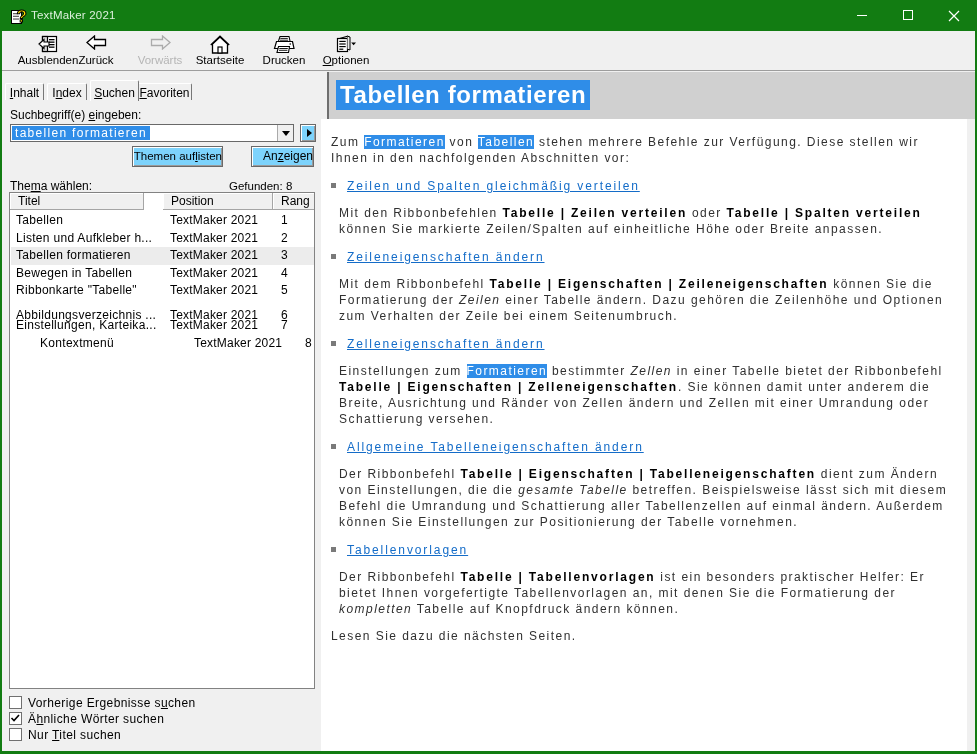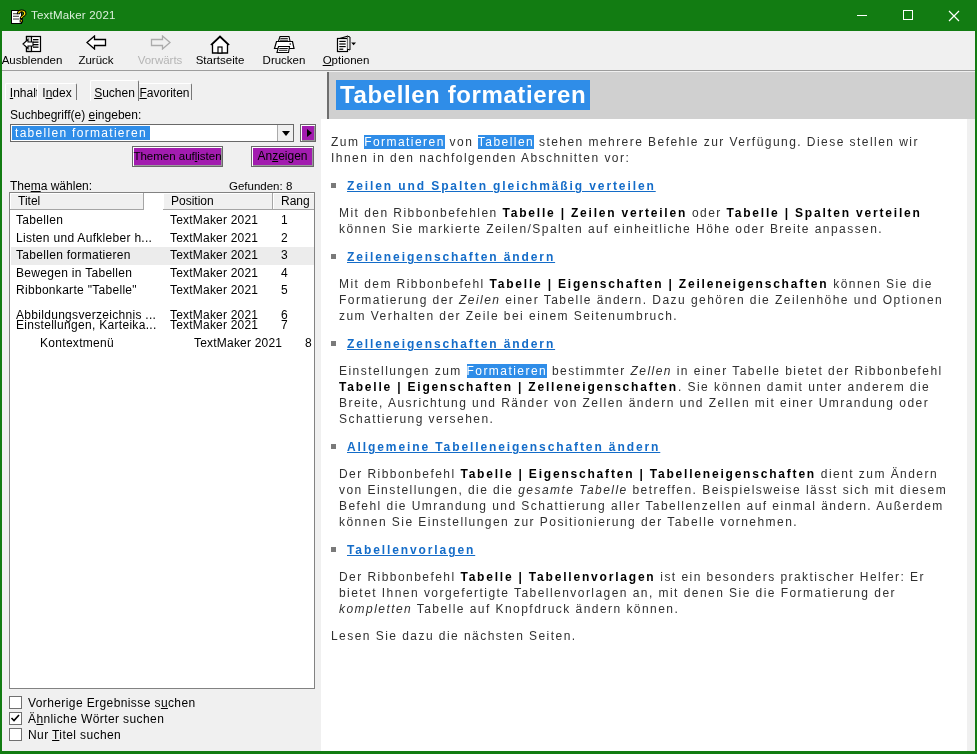--- a/index.html
+++ b/index.html
@@ -20,21 +20,21 @@
 .tbtn.dis{color:#b5b5b5}
 
 #left{position:absolute;left:2px;top:72px;width:325px;height:679px;background:#f0f0f0}
 .tab{position:absolute;top:11px;height:17px;background:#f0f0f0;border:1px solid #777;border-bottom:none;border-top-color:#fff;border-left-color:#fff;border-radius:2px 2px 0 0;text-align:center;font-size:12px;padding-top:2px}
 .tab.active{top:8px;height:21px;z-index:3;background:#f0f0f0}
 #lbl-such{position:absolute;left:8px;top:36px}
 #combo{position:absolute;left:8px;top:52px;width:284px;height:18px;background:#fff;border:1px solid #696969}
 #combo .sel{position:absolute;left:1px;top:1px;height:14px;background:#2f8de8;color:#fff;padding:0 3px;font-size:12px;line-height:14px;letter-spacing:1.3px;white-space:nowrap}
 #combo .drop{position:absolute;right:0;top:0;width:16px;height:16px;background:#f0f0f0;border-left:1px solid #aaa;text-align:center;font-size:8px;line-height:16px;color:#000}
 #btn-arrow{position:absolute;left:298px;top:52px;width:16px;height:18px}
-.btn{position:absolute;background:#a21caf;border:1px solid #696969;box-shadow:inset 1px 1px 0 #fff,inset -1px -1px 0 #9a9a9a;text-align:center;font-size:12px;white-space:nowrap}
+.btn{position:absolute;background:#7dd3fc;border:1px solid #696969;box-shadow:inset 1px 1px 0 #fff,inset -1px -1px 0 #9a9a9a;text-align:right;font-size:12px;white-space:nowrap}
 #btn-themen{left:130px;top:74px;width:91px;height:21px;line-height:19px;font-size:11.5px}
 #btn-anzeigen{left:249px;top:74px;width:63px;height:21px;line-height:19px}
 #lbl-thema{position:absolute;left:8px;top:107px}
 #lbl-gefunden{position:absolute;left:227px;top:107.5px;font-size:11.5px}
 #list{position:absolute;left:7px;top:120px;width:306px;height:497px;background:#fff;border:1px solid #828282}
 .hcell{position:absolute;top:0;height:17px;background:#f0f0f0;border-right:1px solid #a5a5a5;border-bottom:1px solid #a5a5a5;box-shadow:inset 1px 1px 0 #fff;font-size:12px;padding:1px 0 0 8px}
 .lrow{position:absolute;left:1px;width:303px;height:17.5px;font-size:12px;line-height:17.5px}
 .lrow .c1{position:absolute;left:5px;top:0;white-space:nowrap;letter-spacing:0.3px}
 .lrow .c2{position:absolute;left:159px;top:0;letter-spacing:0.2px}
 .lrow .c3{position:absolute;left:270px;top:0}
@@ -46,21 +46,21 @@
 
 #rhead{position:absolute;left:329px;top:72px;width:646px;height:47px;background:#d0d0d0}
 #rtitle{position:absolute;left:7px;top:8px;background:#2f8de8;color:#fff;font-size:24px;font-weight:bold;padding:0 4px;letter-spacing:0.6px;line-height:30px}
 #rlinks{position:absolute;right:7px;top:16px;font-size:12.5px;letter-spacing:0.9px}
 #rlinks a{text-decoration:underline}
 #content{position:absolute;left:321px;top:119px;width:646px;height:632px;background:#fff;color:#303030;font-size:12px;line-height:16px;letter-spacing:1.45px;padding:15px 10px 0 10px;white-space:nowrap}
 #content p{margin:0 0 11px 0}
 #content .ind{margin-left:8px}
 #content .hl{position:relative;padding-left:16px;margin:0 0 11px 0;padding-top:1px}
 #content .hl .bullet{position:absolute;left:0;top:6px;width:4.5px;height:4.5px;background:#7a7a7a}
-#content .hl a{color:#146cc8;font-weight:bold;text-decoration:underline;letter-spacing:1.9px}
+#content .hl a{color:#146cc8;font-weight:normal;text-decoration:underline;letter-spacing:1.9px}
 #content b{color:#000;letter-spacing:1.8px}
 .mark{background:#2f8de8;color:#fff}
 </style></head><body>
 
 <div id="titlebar">
   <svg style="position:absolute;left:11px;top:7px" width="18" height="17" viewBox="0 0 18 17">
     <rect x="0.5" y="3.5" width="10" height="13" fill="#fff" stroke="#000"></rect>
     <rect x="2" y="6" width="5" height="1.3" fill="#666"></rect>
       <rect x="2" y="8.7" width="6" height="1.3" fill="#666"></rect>
       <rect x="2" y="11.4" width="6" height="1.3" fill="#666"></rect>
@@ -74,21 +74,21 @@
       <div style="position:absolute;left:18px;top:10px;width:10px;height:10px;border:1px solid #fff"></div>
     </div>
   <div class="wbtn" style="right:0">
     <svg style="position:absolute;left:17px;top:10px" width="12" height="12" viewBox="0 0 12 12">
         <path d="M1 1 L11 11 M11 1 L1 11" stroke="#fff" stroke-width="1.2"></path>
       </svg>
   </div>
 </div>
 
 <div id="toolbar">
-  <div class="tbtn" style="left:0;width:64px">
+  <div class="tbtn" style="left:16px;width:64px">
     <svg style="margin-left:-10px" width="20" height="18" viewBox="0 0 20 18">
       <rect x="4.5" y="1.5" width="14" height="15" fill="#fff" stroke="#000" stroke-width="1.2"></rect>
       <rect x="4.5" y="1.5" width="5" height="15" fill="#d8d8d8" stroke="#000" stroke-width="1.2"></rect>
       <rect x="11" y="4" width="5.5" height="1.3" fill="#000"></rect>
         <rect x="11" y="6.5" width="5.5" height="1.3" fill="#000"></rect>
         <rect x="11" y="9" width="5.5" height="1.3" fill="#000"></rect>
         <rect x="11" y="11.5" width="5.5" height="1.3" fill="#000"></rect>
       <path d="M1 9 L6 4.5 L6 7 L11 7 L11 11 L6 11 L6 13.5 Z" fill="#fff" stroke="#000" stroke-width="1.1"></path>
     </svg>
     <span class="lbl">Ausblenden</span>
@@ -134,21 +134,21 @@
         <rect x="4.3" y="13.6" width="4" height="1.2" fill="#000"></rect>
       <path d="M12.5 1.2 L15 2 L15 15 L12.5 14.2" fill="#e8e8e8" stroke="#000" stroke-width="1"></path>
       <path d="M16.2 7.6 L21 7.6 L18.6 10.2 Z" fill="#000"></path>
     </svg>
     <span class="lbl"><u>O</u>ptionen</span>
     </div>
 </div>
 
 <div id="left">
   <div class="tab" style="left:3px;width:39px"><u>I</u>nhalt</div>
-  <div class="tab" style="left:35px;width:40px">I<u>n</u>dex</div>
+  <div class="tab" style="left:45px;width:40px">I<u>n</u>dex</div>
   <div class="tab" style="left:135px;width:55px"><u>F</u>avoriten</div>
   <div class="tab active" style="left:88px;width:49px;padding-top:5px"><u>S</u>uchen</div>
   <div id="lbl-such">Suchbegriff(e) <u>e</u>ingeben:</div>
   <div id="combo">
       <span class="sel">tabellen formatieren</span>
       <span class="drop">
         <svg width="8" height="5" viewBox="0 0 8 5" style="position:absolute;left:4px;top:6px">
           <path d="M0 0 L8 0 L4 5 Z" fill="#000"></path>
         </svg>
       </span>

